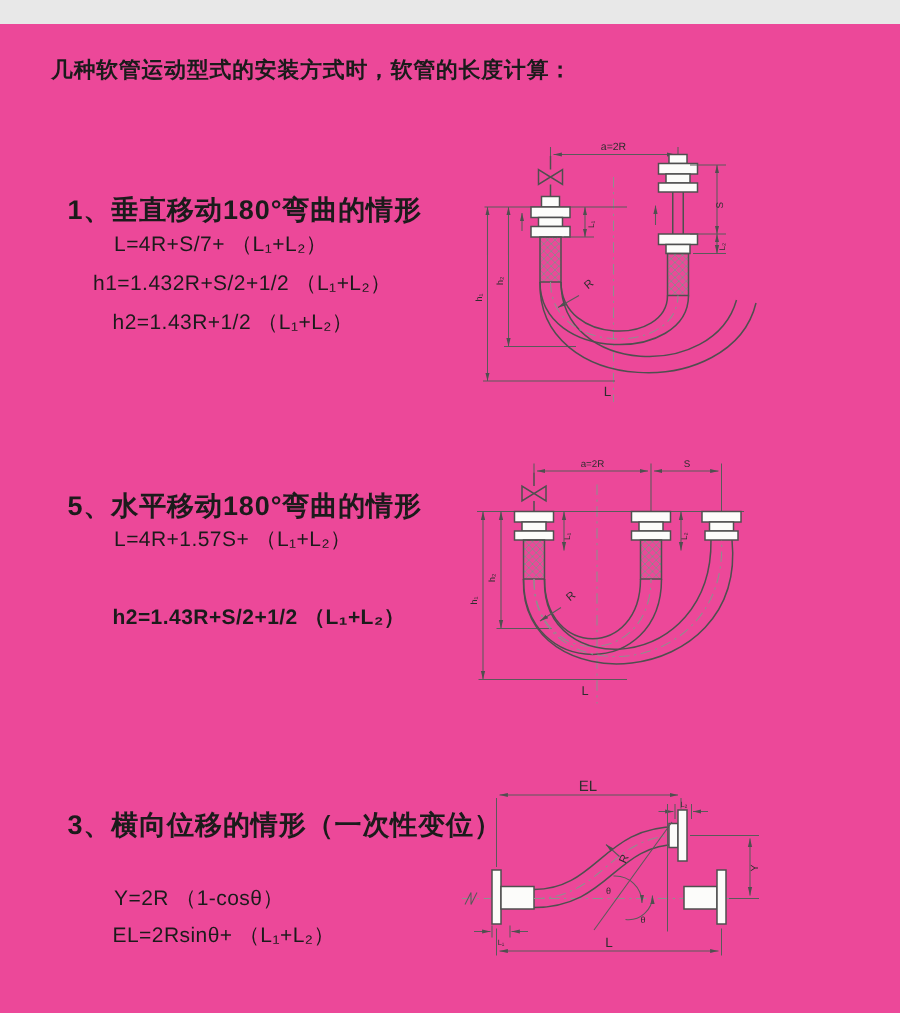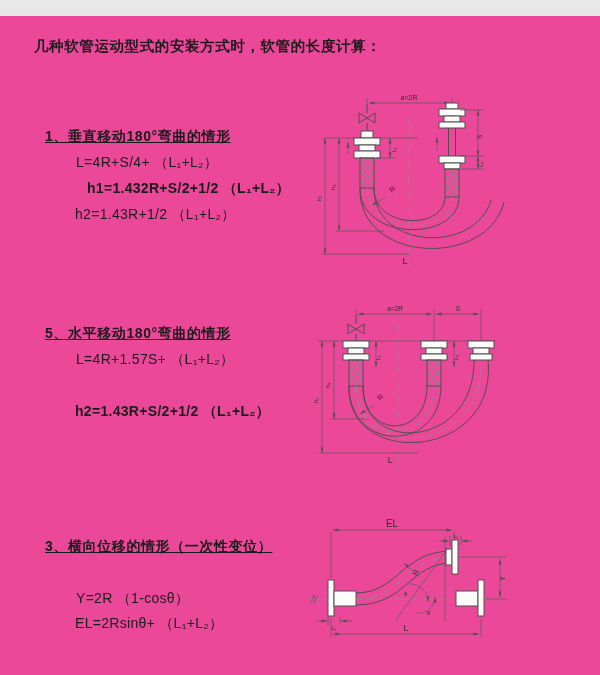--- a/index.html
+++ b/index.html
@@ -2,39 +2,39 @@
 <html><head>
 <meta charset="utf-8">
 <style>
   html,body{margin:0;padding:0;background:#e8e8e8;}
   .page{
     position:relative;width:600px;height:675px;background:#ec4899;
     font-family:"Liberation Sans","DejaVu Sans",sans-serif;color:#1b1b1b;
     overflow:hidden;margin:16px auto;
   }
   .title{position:absolute;left:34px;top:21px;font-size:14.5px;font-weight:600;letter-spacing:.6px;white-space:nowrap;}
-  .sec-heading{position:absolute;font-size:14px;font-weight:600;letter-spacing:.6px;white-space:nowrap;text-decoration:underline;}
+  .sec-heading{position:absolute;font-size:18px;font-weight:600;letter-spacing:.6px;white-space:nowrap;}
   .formula{position:absolute;font-size:14px;font-weight:500;letter-spacing:.3px;white-space:nowrap;}
   svg{position:absolute;overflow:visible;}
   svg text{fill:#2e2e2e;font-family:"Liberation Sans","DejaVu Sans",sans-serif;}
   .ln{fill:none;stroke:#4f4f4f;stroke-width:1;}
   .th{fill:none;stroke:#5a5a5a;stroke-width:.7;}
   .cl{fill:none;stroke:#8f8f8f;stroke-width:.7;stroke-dasharray:7 3 1.5 3;}
   .fit{fill:#fcfcfa;stroke:#4f4f4f;stroke-width:1;}
 </style>
 </head>
 <body>
 
 <div class="page">
 
   <div class="title">几种软管运动型式的安装方式时，软管的长度计算：</div>
 
   <div class="sec-heading" style="left:45px;top:112px;">1、垂直移动180°弯曲的情形</div>
-  <div class="formula" style="left:76px;top:138px;">L=4R+S/4+ （L₁+L₂）</div>
-  <div class="formula" style="left:87px;top:164px;font-weight:bold;">h1=1.432R+S/2+1/2 （L₁+L₂）</div>
+  <div class="formula" style="left:76px;top:138px;">L=4R+S/7+ （L₁+L₂）</div>
+  <div class="formula" style="left:62px;top:164px;">h1=1.432R+S/2+1/2 （L₁+L₂）</div>
   <div class="formula" style="left:75px;top:190px;">h2=1.43R+1/2 （L₁+L₂）</div>
 
   <div class="sec-heading" style="left:45px;top:309px;">5、水平移动180°弯曲的情形</div>
   <div class="formula" style="left:76px;top:335px;">L=4R+1.57S+ （L₁+L₂）</div>
   <div class="formula" style="left:75px;top:387px;font-weight:bold;">h2=1.43R+S/2+1/2 （L₁+L₂）</div>
 
   <div class="sec-heading" style="left:45px;top:522px;">3、横向位移的情形（一次性变位）</div>
   <div class="formula" style="left:76px;top:574px;">Y=2R （1-cosθ）</div>
   <div class="formula" style="left:75px;top:599px;">EL=2Rsinθ+ （L₁+L₂）</div>
 

